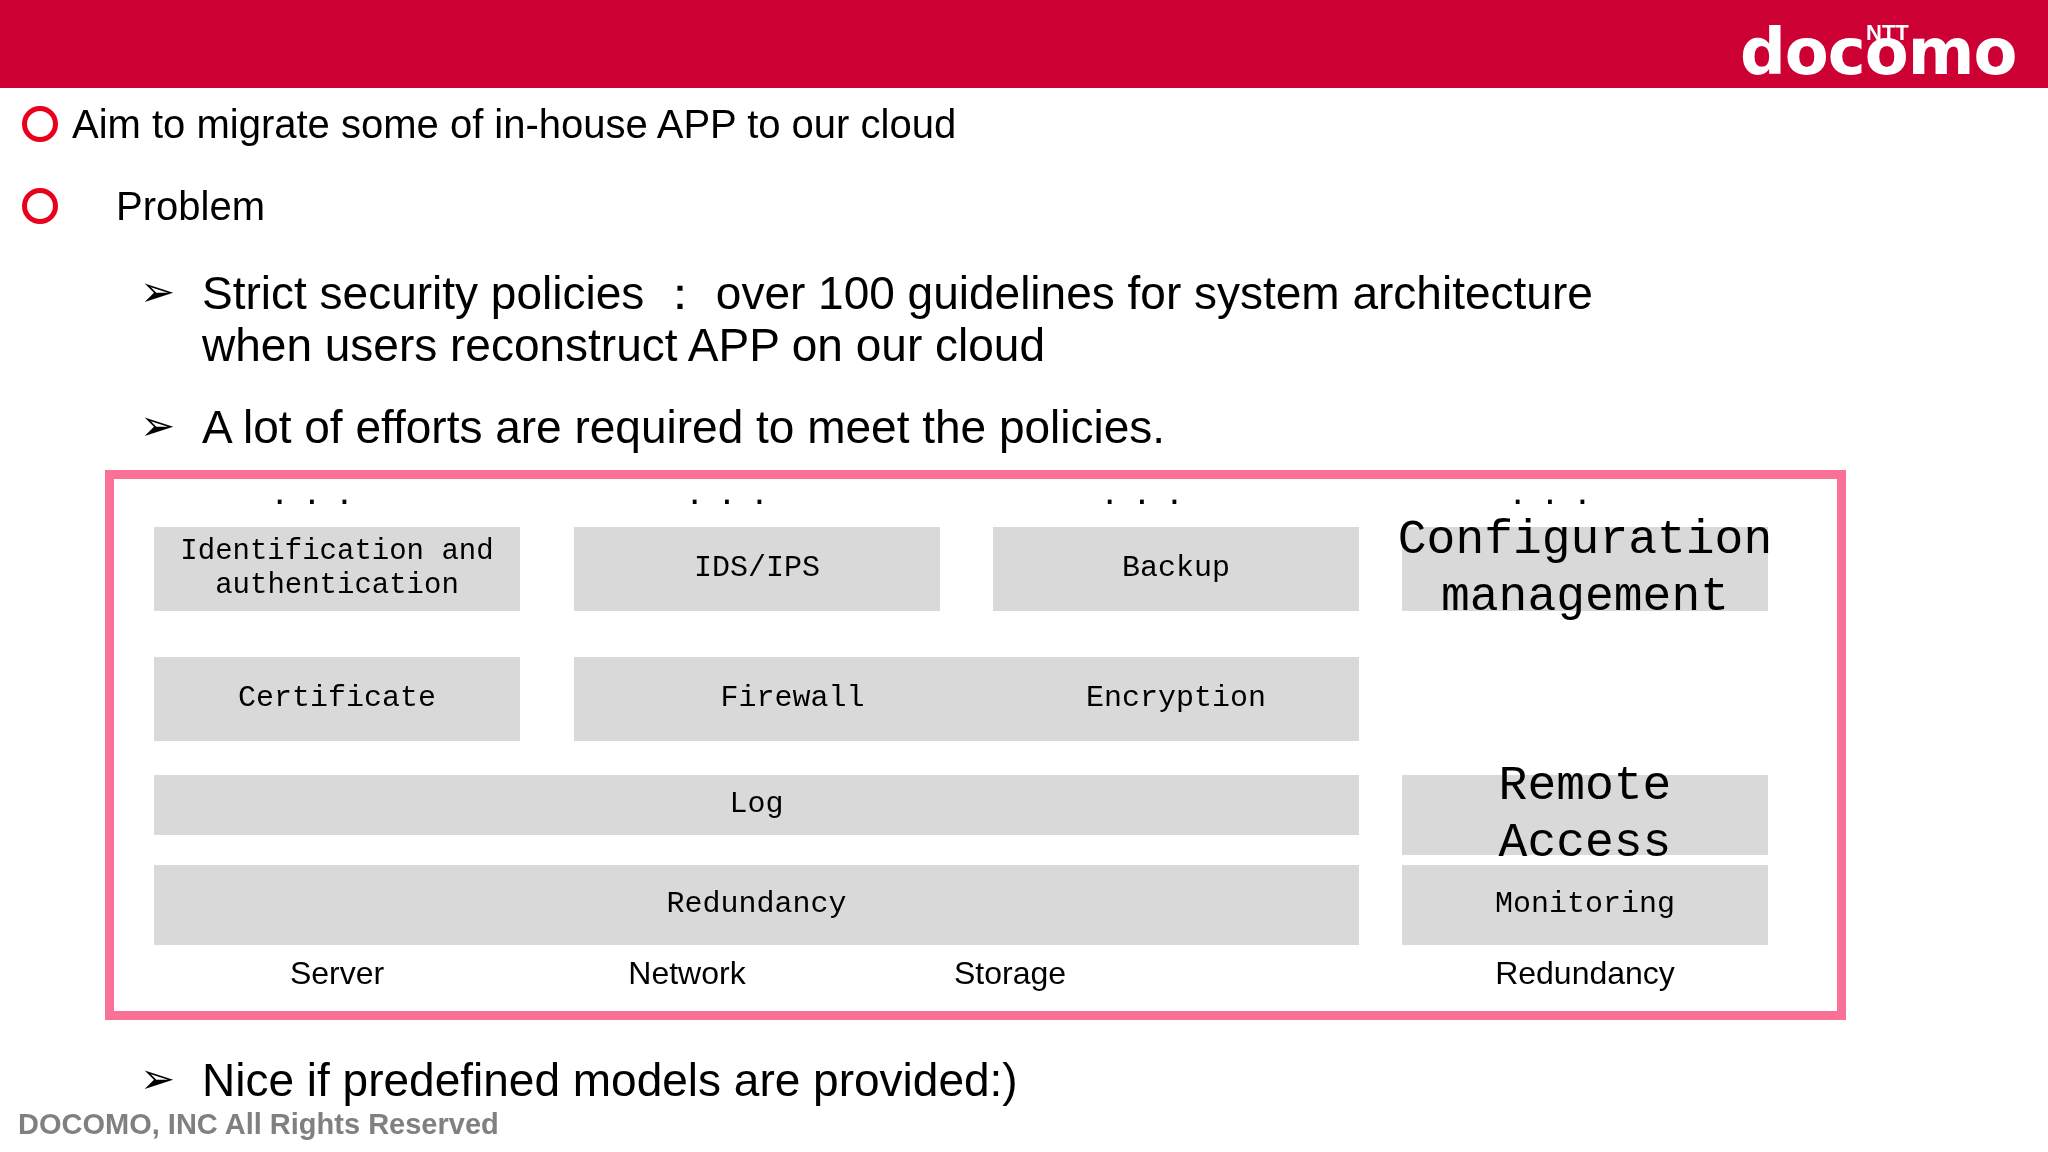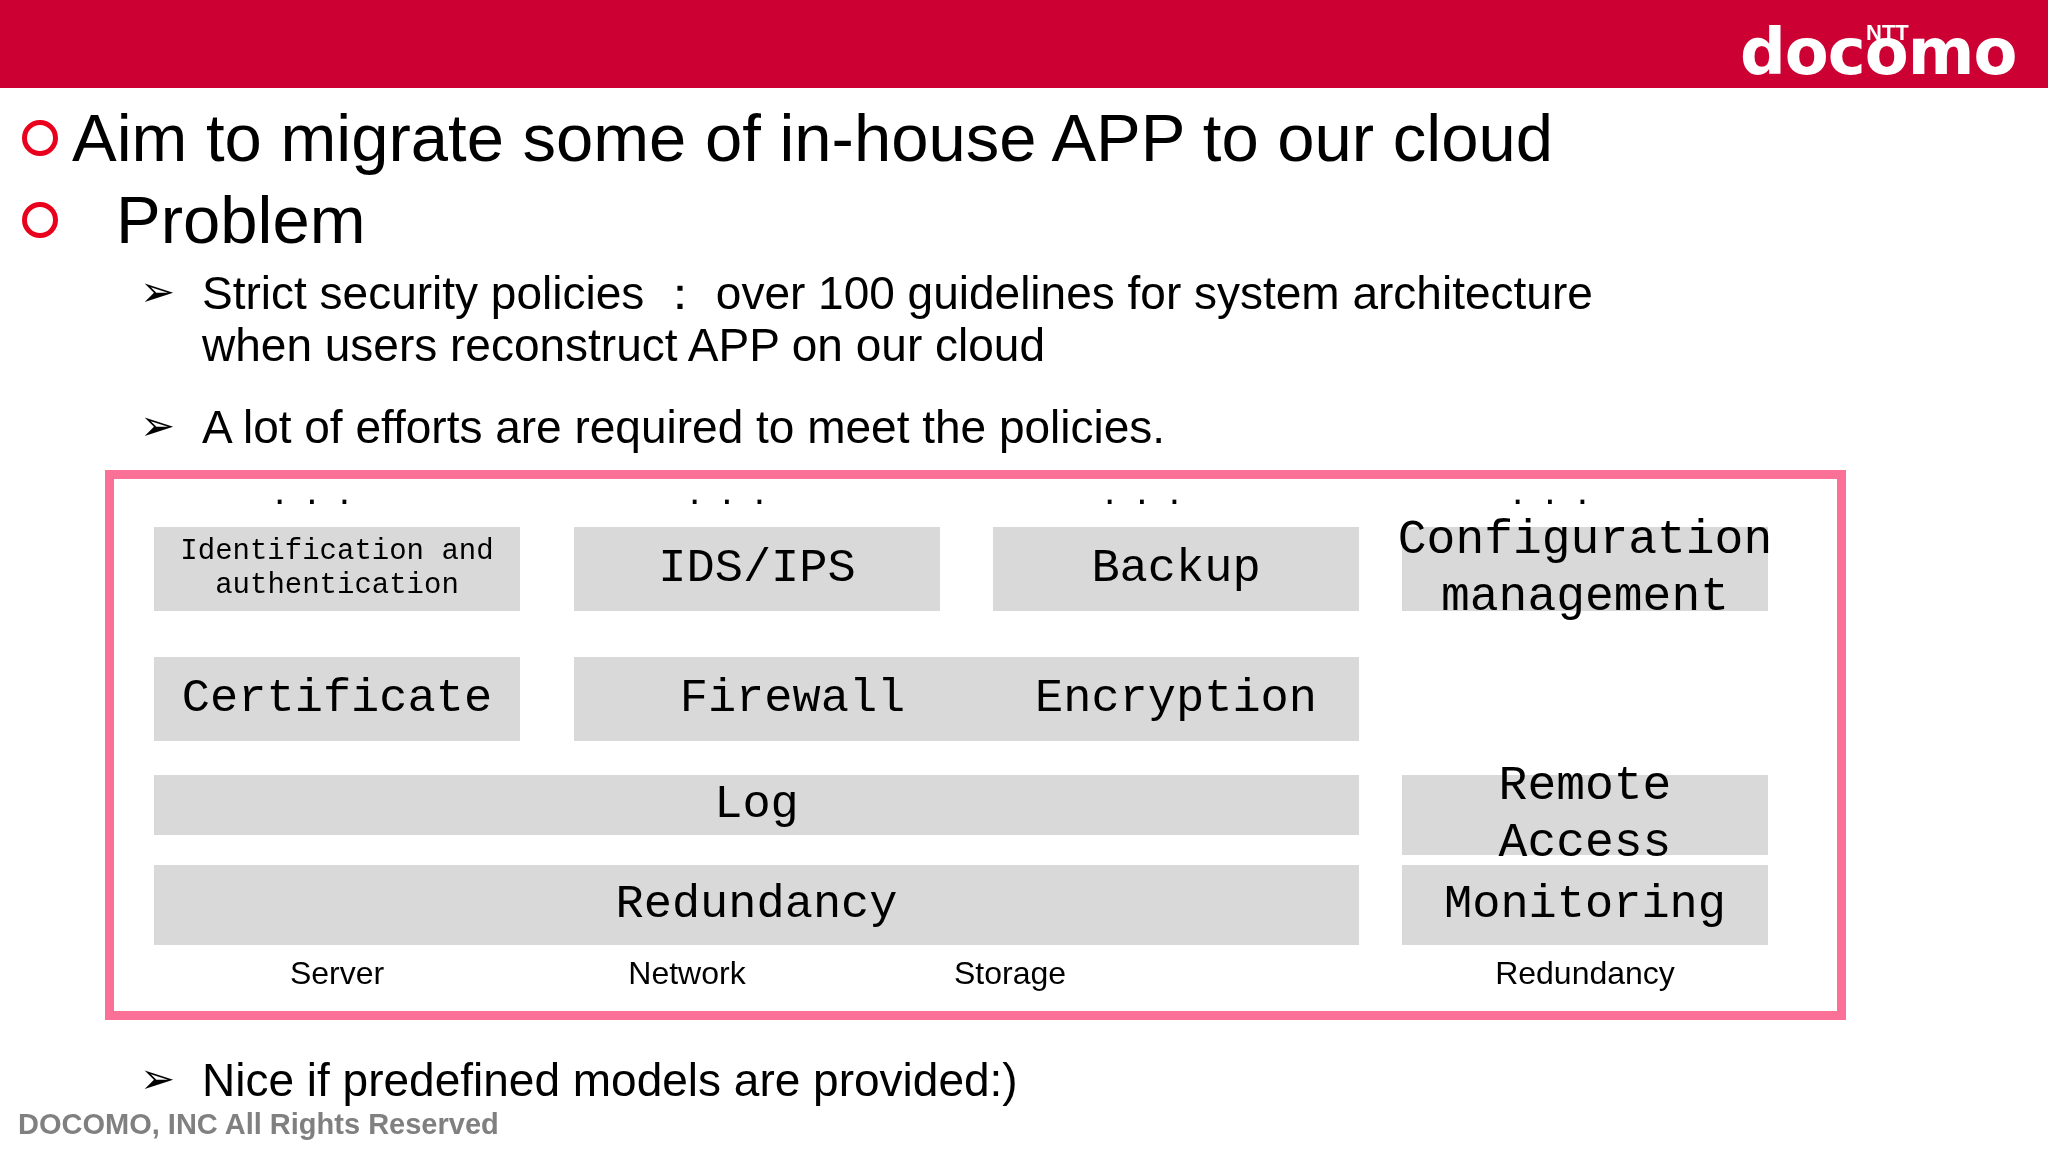--- a/index.html
+++ b/index.html
@@ -66,21 +66,21 @@
     white-space: nowrap;
   }
   .l1-marker {
     width: 36px; height: 36px;
     border: 5px solid #E8001C;
     border-radius: 50%;
     margin-right: 14px;
     flex: 0 0 auto;
   }
   .l1-text {
-    font-size: 67px;
+    font-size: 40px;
     color: #000000;
     line-height: 1;
     font-family: "Liberation Sans", sans-serif;
   }
 
   
   .l2 {
     position: absolute;
     display: flex;
     align-items: flex-start;
@@ -137,21 +137,21 @@
     display: flex;
     align-items: center;
     justify-content: center;
     text-align: center;
     color: #000000;
     font-family: Liberation Mono, monospace;
     line-height: 1.18;
   }
   .cell.small { font-size: 29px; }
   .cell.med   { font-size: 48px; }
-  .cell.big   { font-size: 47px; }
+  .cell.big   { font-size: 30px; }
 
   .col-label {
     position: absolute;
     text-align: center;
     font-size: 32px;
     color: #000000;
     font-family: "Liberation Sans", sans-serif;
   }
 
   

